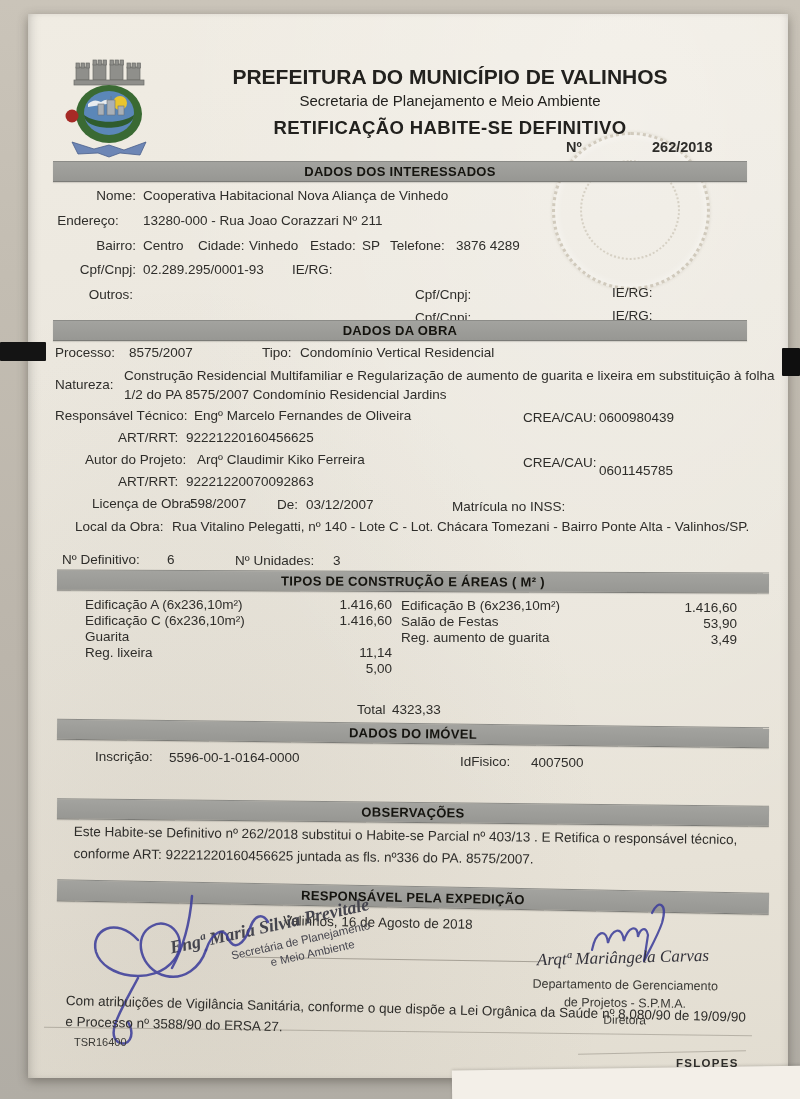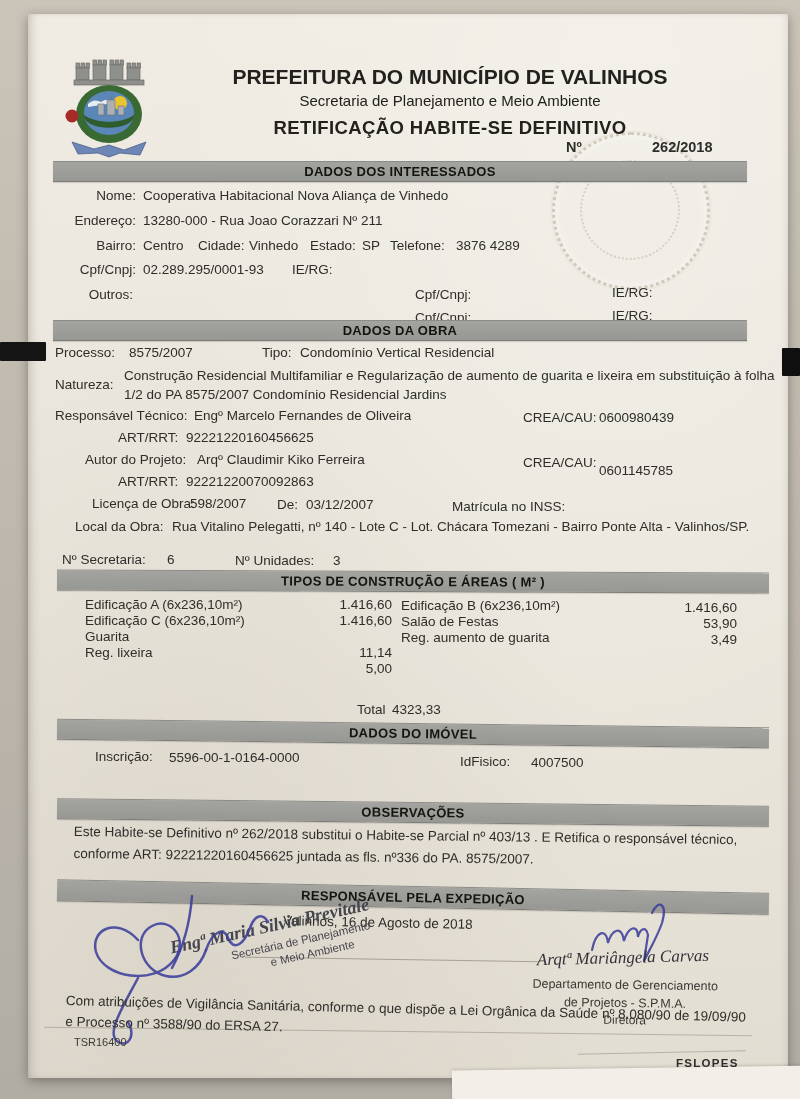--- a/index.html
+++ b/index.html
@@ -81,21 +81,21 @@
 
   <div class="t hdr" style="top:64px;font-size:21px;font-weight:bold;">PREFEITURA DO MUNICÍPIO DE VALINHOS</div>
   <div class="t hdr" style="top:92px;font-size:15px;">Secretaria de Planejamento e Meio Ambiente</div>
   <div class="t hdr" style="top:117px;font-size:18.5px;font-weight:bold;letter-spacing:.4px;">RETIFICAÇÃO HABITE-SE DEFINITIVO</div>
   <div class="t" style="left:566px;top:139px;font-size:14.5px;font-weight:bold;">Nº</div>
   <div class="t" style="left:652px;top:139px;font-size:14.5px;font-weight:bold;">262/2018</div>
 
   <div class="bar" style="left:53px;top:161px;width:694px;">DADOS DOS INTERESSADOS</div>
   <div class="t r" style="left:40px;top:188px;width:96px;">Nome:</div>
   <div class="t" style="left:143px;top:188px;">Cooperativa Habitacional Nova Aliança de Vinhedo</div>
-  <div class="t r" style="left:40px;top:213px;width:96px;">Endereço:</div>
+  <div class="t r" style="left:40px;top:213px;width:96px;text-align:center;">Endereço:</div>
   <div class="t" style="left:143px;top:213px;">13280-000 - Rua  Joao Corazzari  Nº 211</div>
   <div class="t r" style="left:40px;top:238px;width:96px;">Bairro:</div>
   <div class="t" style="left:143px;top:238px;">Centro</div>
   <div class="t" style="left:198px;top:238px;">Cidade:</div>
   <div class="t" style="left:249px;top:238px;">Vinhedo</div>
   <div class="t" style="left:310px;top:238px;">Estado:</div>
   <div class="t" style="left:362px;top:238px;">SP</div>
   <div class="t" style="left:390px;top:238px;">Telefone:</div>
   <div class="t" style="left:456px;top:238px;">3876 4289</div>
   <div class="t r" style="left:40px;top:262px;width:96px;">Cpf/Cnpj:</div>
@@ -127,21 +127,21 @@
   <div class="t" style="left:599px;top:455px;margin-top:8px;">0601145785</div>
   <div class="t" style="left:118px;top:474px;">ART/RRT:</div>
   <div class="t" style="left:186px;top:474px;">92221220070092863</div>
   <div class="t" style="left:92px;top:496px;">Licença de Obra:</div>
   <div class="t" style="left:190px;top:496px;">598/2007</div>
   <div class="t" style="left:277px;top:497px;">De:</div>
   <div class="t" style="left:306px;top:497px;">03/12/2007</div>
   <div class="t" style="left:452px;top:499px;">Matrícula no INSS:</div>
   <div class="t" style="left:75px;top:519px;">Local da Obra:</div>
   <div class="t" style="left:172px;top:519px;">Rua Vitalino Pelegatti, nº 140 - Lote C - Lot. Chácara Tomezani - Bairro Ponte Alta - Valinhos/SP.</div>
-  <div class="t" style="left:62px;top:552px;">Nº Secretaria:</div>
+  <div class="t" style="left:62px;top:552px;">Nº Definitivo:</div>
   <div class="t" style="left:167px;top:552px;">6</div>
   <div class="t" style="left:235px;top:553px;">Nº Unidades:</div>
   <div class="t" style="left:333px;top:553px;">3</div>
 
   <div class="bar" style="left:57px;top:571px;width:712px;transform:rotate(0.25deg);">TIPOS DE CONSTRUÇÃO E ÁREAS ( M² )</div>
   <div>
     <div class="t" style="left:85px;top:597px;">Edificação A (6x236,10m²)</div>
     <div class="t r" style="left:290px;top:597px;width:102px;">1.416,60</div>
     <div class="t" style="left:401px;top:598px;">Edificação B (6x236,10m²)</div>
     <div class="t r" style="left:630px;top:600px;width:107px;">1.416,60</div>

